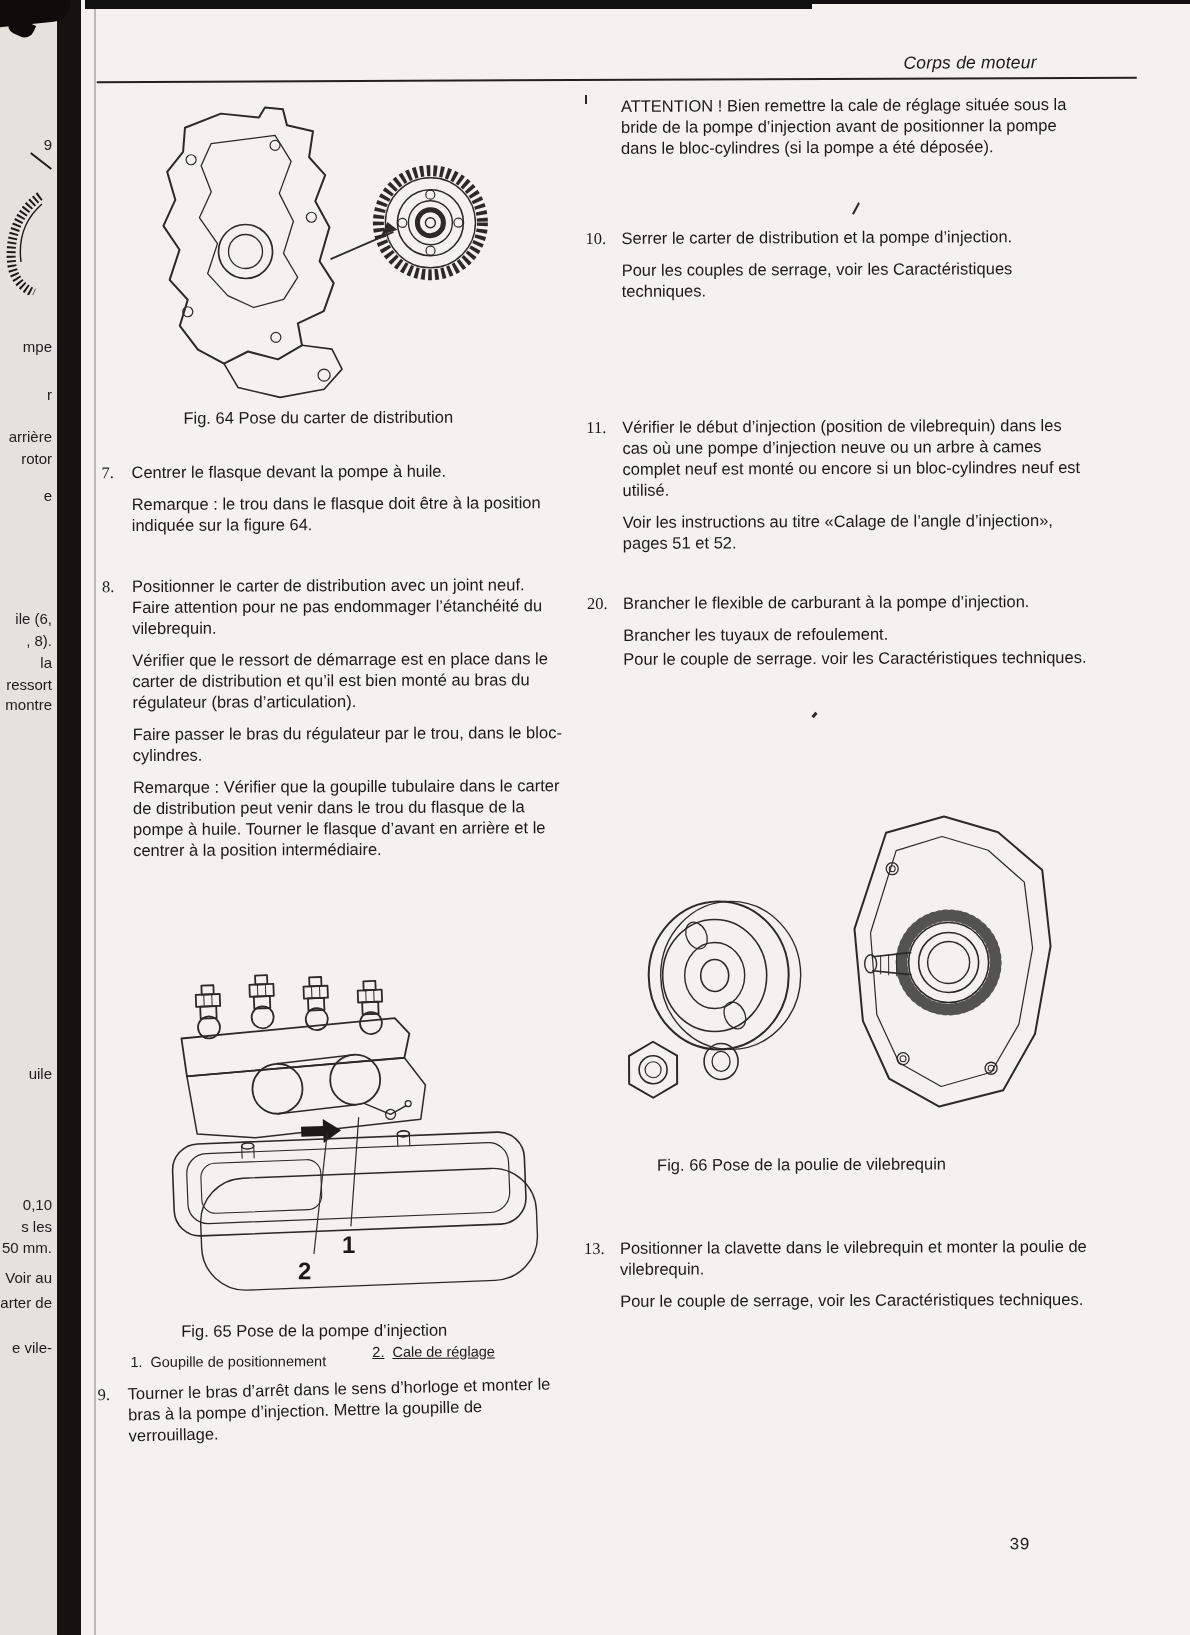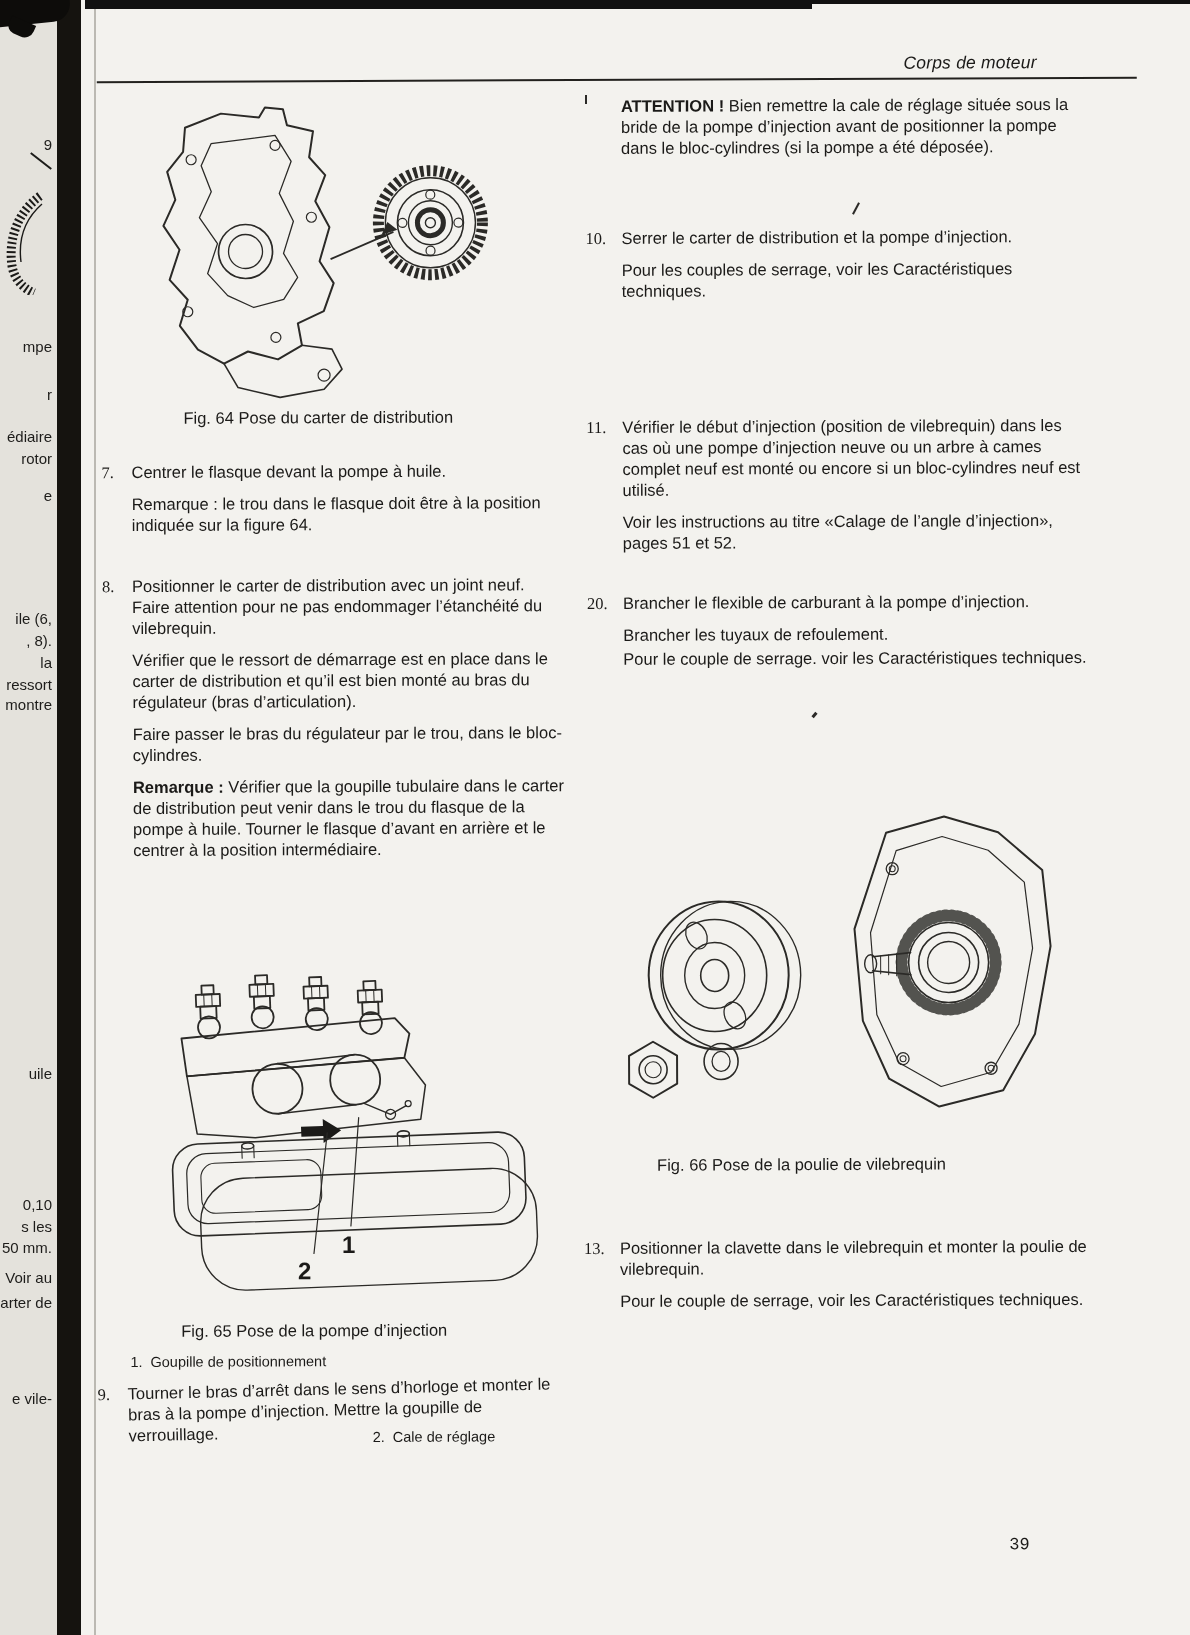--- a/index.html
+++ b/index.html
@@ -41,21 +41,21 @@
     text-align:right; font-style:italic; font-size:17.5px; letter-spacing:.2px; }
   .rule { position:absolute; top:79px; left:100px; width:1040px; height:2px;
     background:#22211e; }
   .txt { font-size:16.5px; line-height:21px; }
   .item { position:absolute; }
   .item .num { position:absolute; left:0; top:0;font-family:Liberation Serif, serif; }
   .body.ml30 { margin-left:30px; }
   .body.ml36 { margin-left:36px; }
   p.sub { margin-top:11px; }
   p.sub2 { margin-top:3px; }
-  .b { font-weight:bold; }
+  .b { font-weight:normal; }
   .caption { position:absolute; text-align:center; font-size:16.5px; }
   .legend { position:absolute; font-size:14.5px; white-space:nowrap; }
   .legend .lnum { margin-right:8px; }
   .fig { position:absolute; }
   .fig svg { display:block; width:100%; height:100%; }
   .fig-label { position:absolute; font-weight:bold; font-size:24px; }
   .page-number { position:absolute; font-size:17px; }
   .tilt { transform:rotate(-1.1deg); transform-origin:0 0; }
 </style>
 </head>
@@ -65,35 +65,35 @@
 
   <div class="margin-strip">
     <div class="frag" style="top:136px">9</div>
     <div class="frag-line"></div>
     <svg class="frag-svg" style="top:190px" width="44" height="105" viewBox="0 0 44 105">
       <path d="M38,6 C16,22 6,48 10,76 C12,88 20,98 32,103" fill="none" stroke="#1b1a18" stroke-width="9" stroke-dasharray="2,2.6"></path>
       <path d="M40,14 C24,28 16,48 19,72" fill="none" stroke="#1b1a18" stroke-width="1.4"></path>
     </svg>
     <div class="frag" style="top:338px">mpe</div>
     <div class="frag" style="top:386px">r</div>
-    <div class="frag" style="top:428px">édiaire</div>
+    <div class="frag" style="top:428px">arrière</div>
     <div class="frag" style="top:450px">rotor</div>
     <div class="frag" style="top:487px">e</div>
     <div class="frag" style="top:610px">ile (6,</div>
     <div class="frag" style="top:632px">, 8).</div>
     <div class="frag" style="top:654px">la</div>
     <div class="frag" style="top:676px">ressort</div>
     <div class="frag" style="top:696px">montre</div>
     <div class="frag" style="top:1065px">uile</div>
     <div class="frag" style="top:1196px">0,10</div>
     <div class="frag" style="top:1218px">s les</div>
     <div class="frag" style="top:1239px">50 mm.</div>
     <div class="frag" style="top:1294px">arter de</div>
     <div class="frag" style="top:1269px">Voir au</div>
-    <div class="frag" style="top:1390px">e vile-</div>
+    <div class="frag" style="top:1339px">e vile-</div>
   </div>
   <div class="spine-bar"></div>
   <div class="spine-line"></div>
   <div class="topbar1"></div>
   <div class="topbar2"></div>
   <div class="corner-blob"></div>
   <div class="corner-tail"></div>
   <div class="speck" style="left:855px; top:202px; width:2px; height:13px; transform:rotate(28deg);"></div>
   <div class="speck" style="left:813px; top:712px; width:3px; height:6px; transform:rotate(40deg);"></div>
   <div class="speck" style="left:585px; top:95px; width:2px; height:9px;"></div>
@@ -217,21 +217,21 @@
             <ellipse cx="252" cy="170" rx="6" ry="3"></ellipse>
               <path d="M246,170 V182 M258,170 V182" stroke-width="1.1"></path>
           </g>
         </g>
       </svg>
     </div>
     <div class="fig-label" style="left:340px; top:1230px;">1</div>
     <div class="fig-label" style="left:296px; top:1256px;">2</div>
     <div class="caption" style="left:102px; top:1320px; width:420px;">Fig. 65 Pose de la pompe d’injection</div>
     <div class="legend" style="left:128px; top:1352px;"><span class="lnum">1.</span><span>Goupille de positionnement</span></div>
-    <div class="legend" style="left:370px; top:1428px;"><span class="lnum">2.</span><span>Cale de réglage</span></div>
+    <div class="legend" style="left:370px; top:1343px;text-decoration:underline;"><span class="lnum">2.</span><span>Cale de réglage</span></div>
 
     <div class="item txt tilt" style="left:95px; top:1382px; width:475px;">
       <span class="num">9.</span>
       <div class="body ml30">
         <p>Tourner le bras d’arrêt dans le sens d’horloge et monter le bras à la pompe d’injection. Mettre la goupille de verrouillage.</p>
       </div>
     </div>
 
     <div class="txt" style="position:absolute; left:624px; top:96px; width:464px;">
       <p><span class="b">ATTENTION !</span><span> Bien remettre la cale de réglage située sous la bride de la pompe d’injection avant de positionner la pompe dans le bloc-cylindres (si la pompe a été déposée).</span></p>

